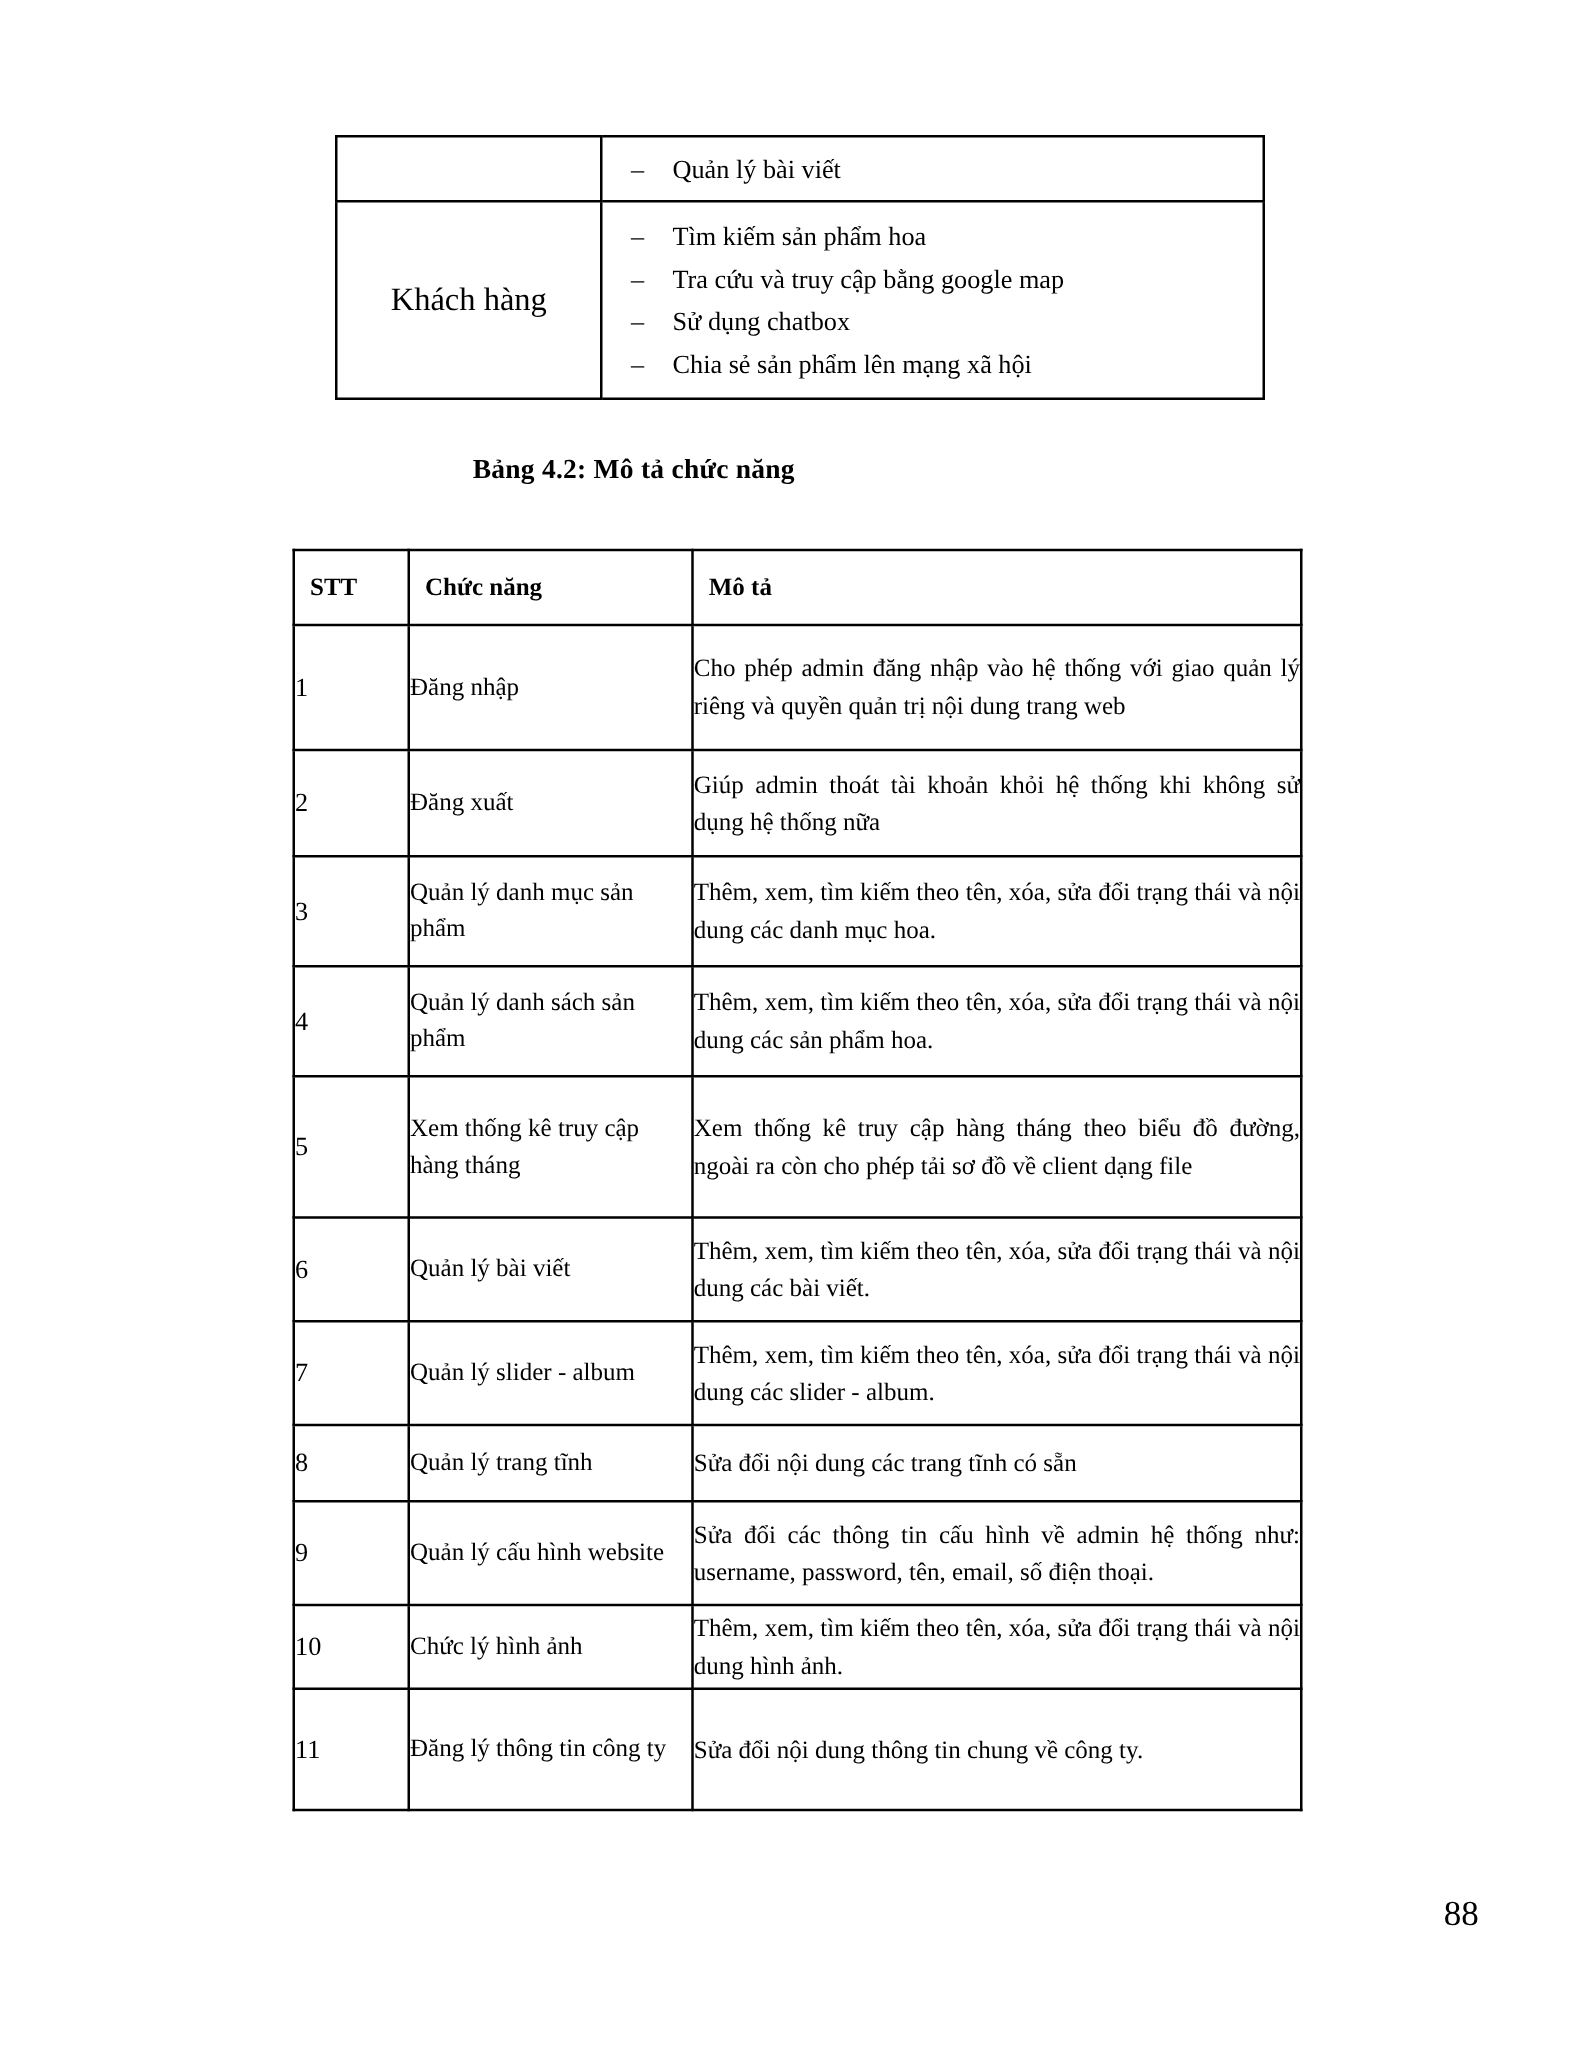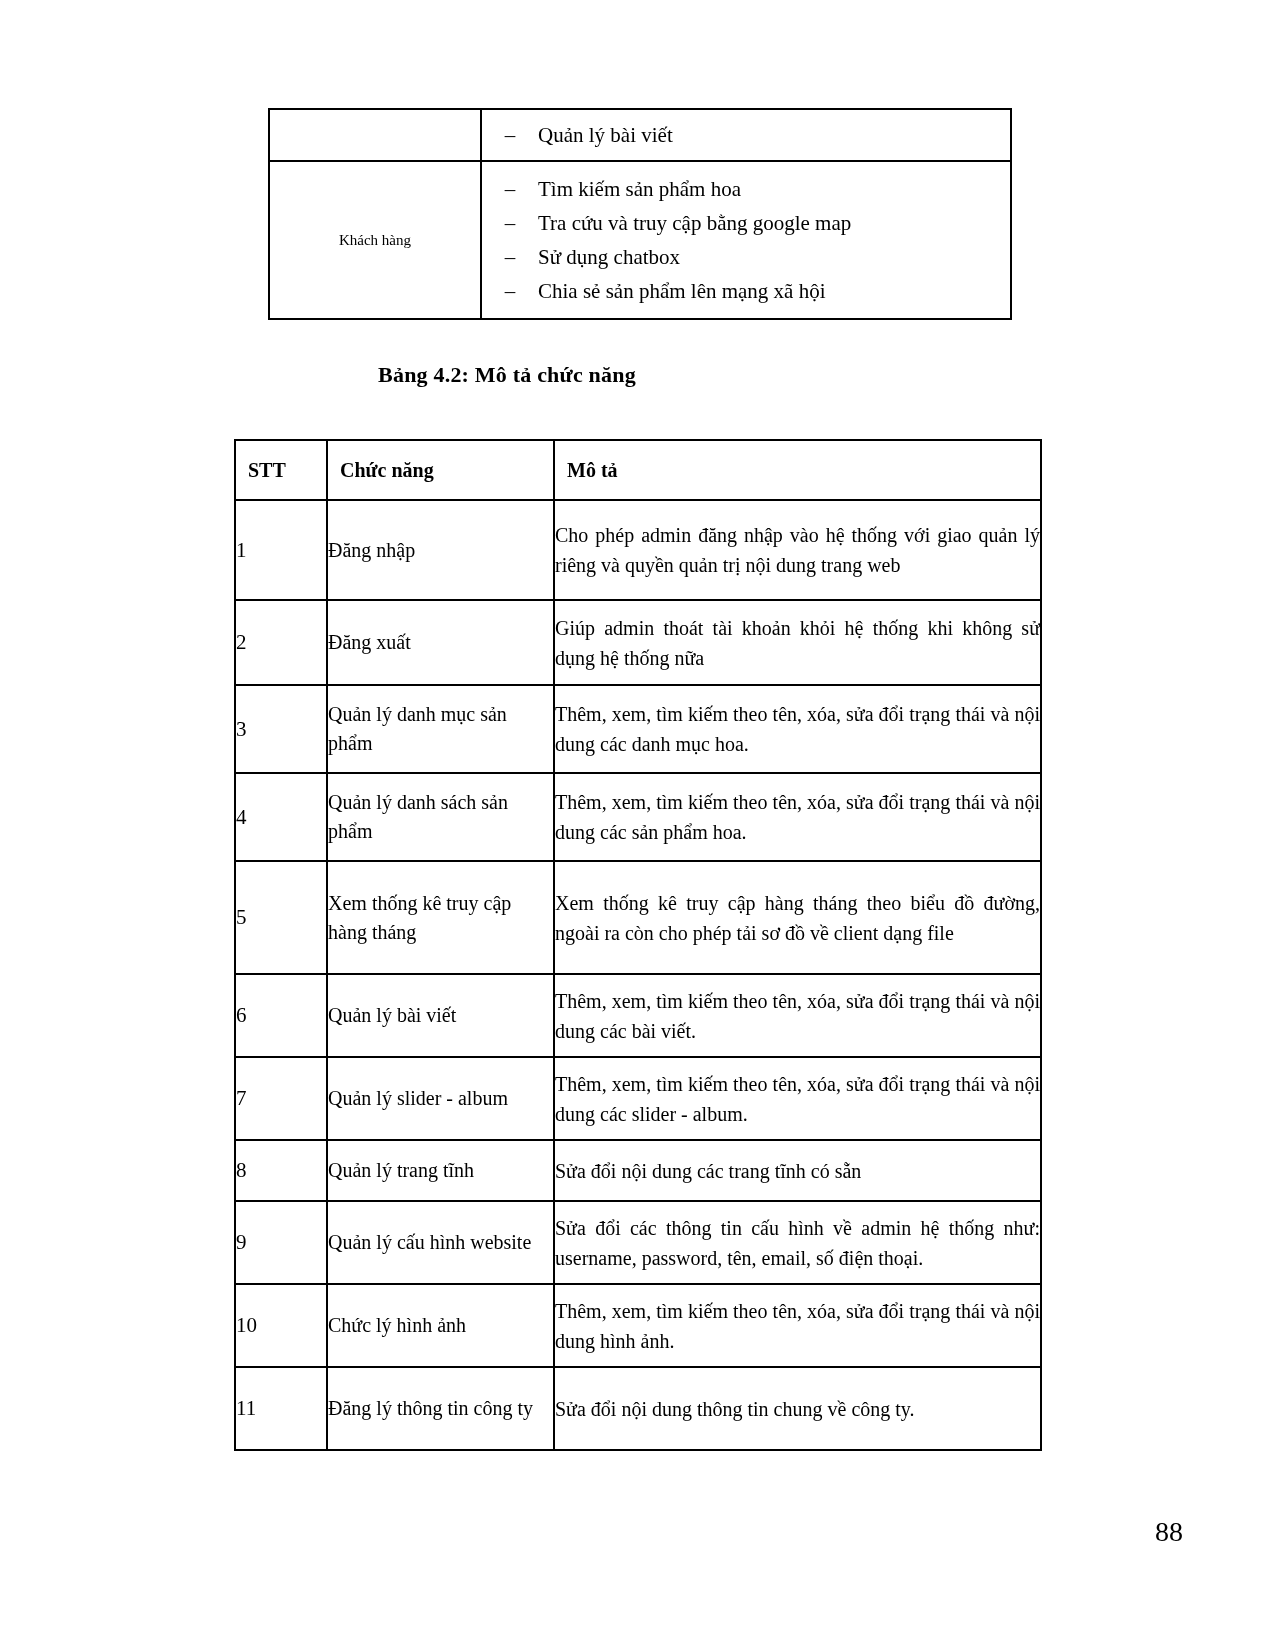--- a/index.html
+++ b/index.html
@@ -36,21 +36,21 @@
   .roles-table td {
     border: 2px solid #000000;
     vertical-align: middle;
     padding: 0;
   }
   .roles-table .col-role { width: 210px; }
   .roles-table .col-items { width: 528px; }
 
   .role-name {
     text-align: center;
-    font-size: 15px;
+    font-size: 26px;
     line-height: 1.25;
   }
 
   .item-list {
     list-style: none;
     margin: 0;
     padding: 10px 0 10px 0;
   }
   .item-list li {
     display: flex;
@@ -250,26 +250,26 @@
       <tr style="height:61px">
         <td class="stt-cell">8</td>
         <td class="func-cell">Quản lý trang tĩnh</td>
         <td class="desc-cell">Sửa đổi nội dung các trang tĩnh có sẵn</td>
       </tr>
       <tr style="height:83px">
         <td class="stt-cell">9</td>
         <td class="func-cell justify">Quản lý cấu hình website</td>
         <td class="desc-cell justify">Sửa đổi các thông tin cấu hình về admin hệ thống như: username, password, tên, email, số điện thoại.</td>
       </tr>
-      <tr style="height:83px">
+      <tr style="height:67px">
         <td class="stt-cell">10</td>
         <td class="func-cell">Chức lý hình ảnh</td>
         <td class="desc-cell justify">Thêm, xem, tìm kiếm theo tên, xóa, sửa đổi trạng thái và nội dung hình ảnh.</td>
       </tr>
-      <tr style="height:83px">
+      <tr style="height:97px">
         <td class="stt-cell">11</td>
         <td class="func-cell">Đăng lý thông tin công ty</td>
         <td class="desc-cell">Sửa đổi nội dung thông tin chung về công ty.</td>
       </tr>
     </tbody>
   </table>
 
   <div class="page-number">88</div>
 
 </div>

